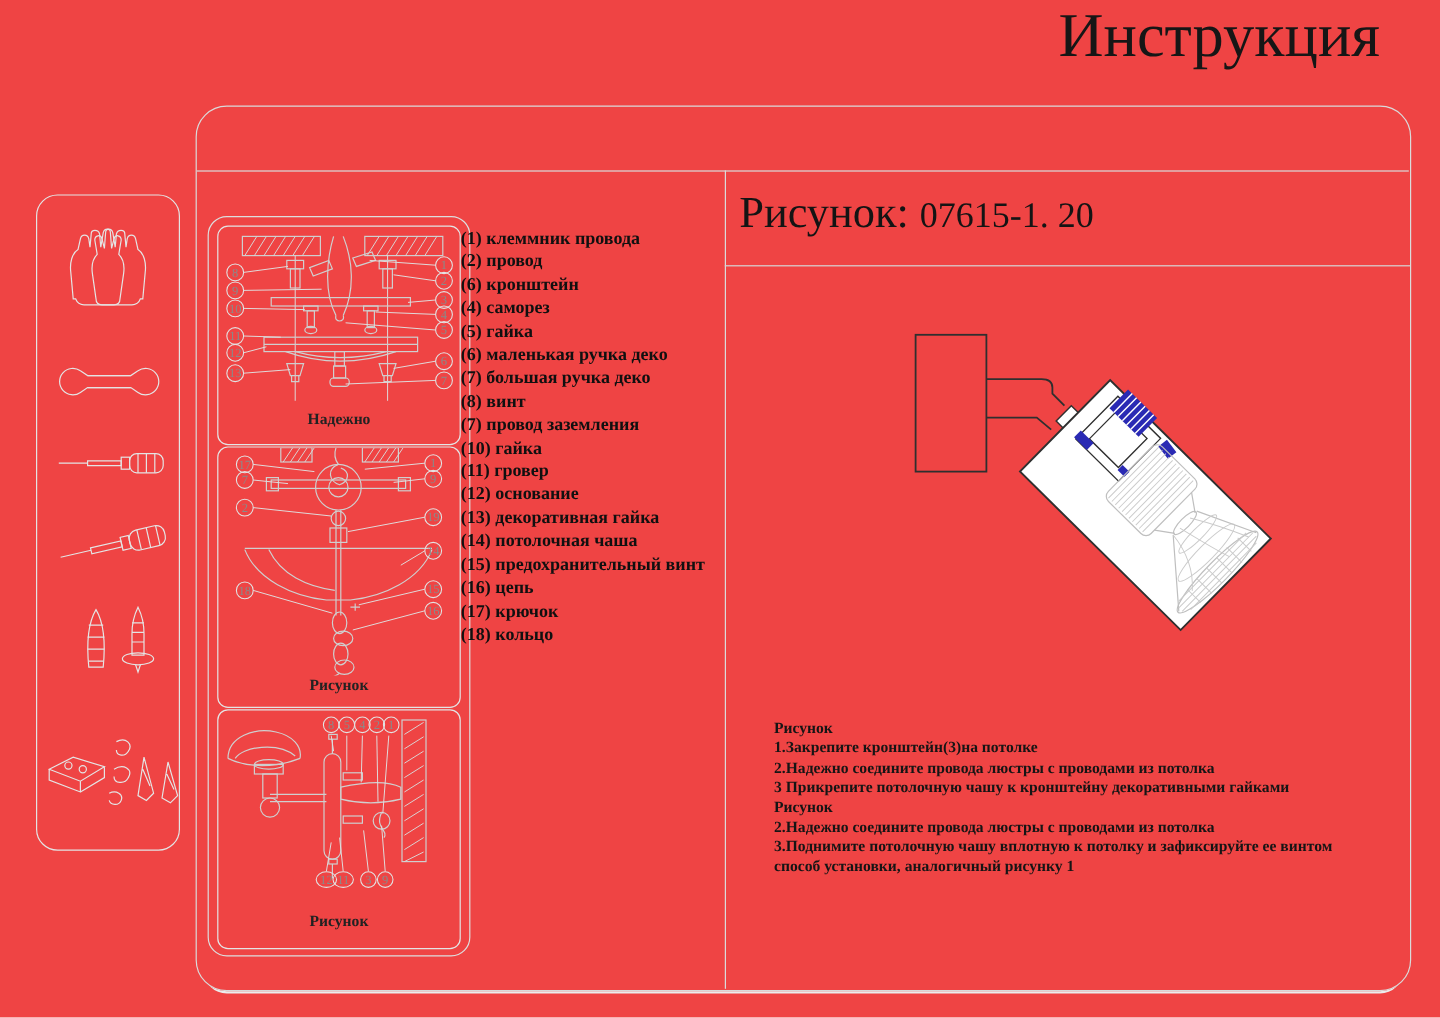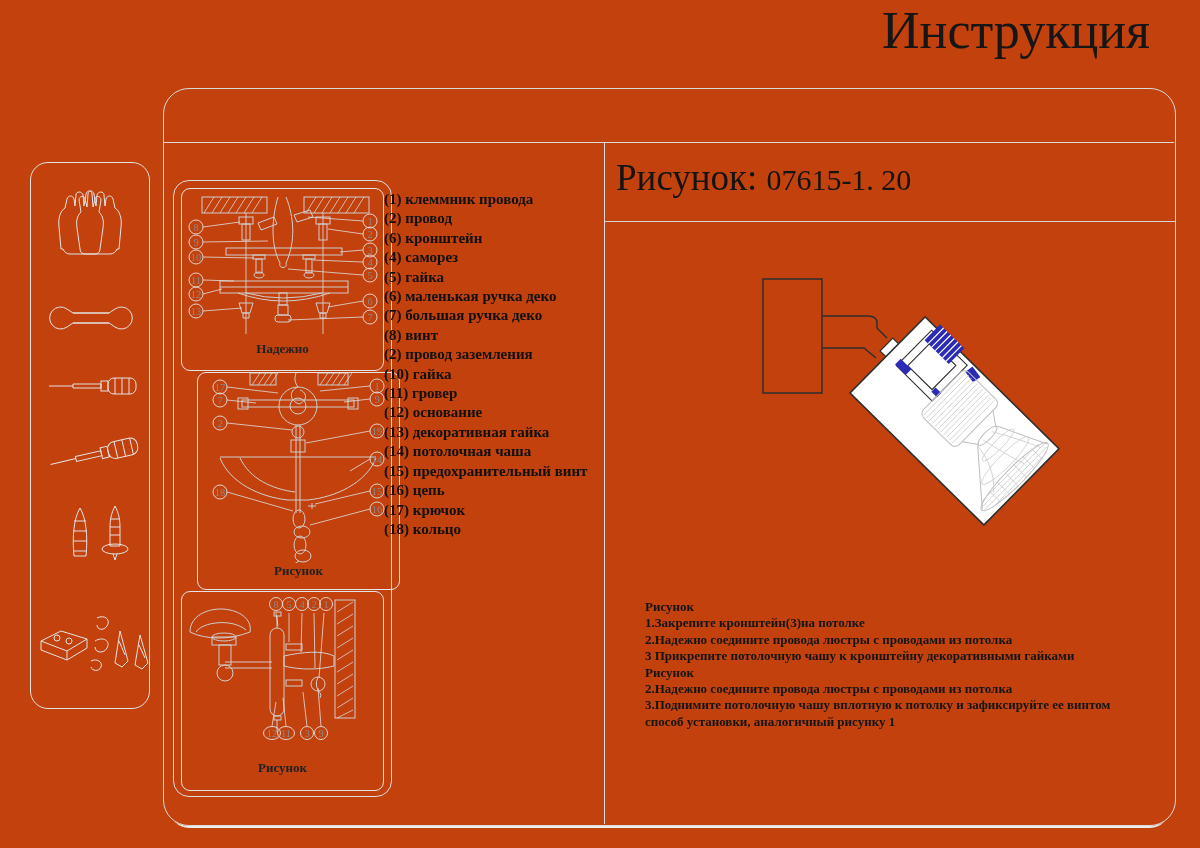--- a/index.html
+++ b/index.html
@@ -1,16 +1,16 @@
 <!DOCTYPE html>
 <html><head>
 <meta charset="utf-8">
 <style>
   html,body{margin:0;padding:0;background:#fff;}
-  .page{position:relative;width:1200px;height:848px;background:#c2410c;overflow:hidden;
+  .page{position:relative;width:1200px;height:848px;background:#ef4444;overflow:hidden;
         font-family:"Liberation Serif",serif;color:#141414;}
   .abs{position:absolute;}
   .title{top:2px;right:50px;font-size:52px;line-height:1.1;color:#161616;}
   .frame{left:163px;top:88px;width:1011px;height:736px;border:1px solid #dadada;
          border-radius:26px;box-shadow:0 9px 0 -7px #ececec;}
   .hline{left:164px;top:142px;width:1010px;border-top:1px solid #dadada;height:0;}
   .vline{left:604px;top:142px;height:682px;border-left:1px solid #dadada;width:0;}
   .sidebar{left:30px;top:162px;width:118px;height:545px;border:1px solid #e3e3e3;border-radius:18px;}
   .dpanel{left:173px;top:180px;width:217px;height:615px;border:1px solid #ddd;border-radius:16px;}
   .figbox{position:absolute;left:7px;width:201px;border:1px solid #e4e4e4;border-radius:9px;overflow:hidden;}
@@ -149,21 +149,21 @@
             <text class="num" x="188" y="89.5">5</text>
           <circle class="co" cx="188" cy="112" r="7"></circle>
             <text class="num" x="188" y="115.5">6</text>
           <circle class="co" cx="188" cy="128" r="7"></circle>
             <text class="num" x="188" y="131.5">7</text>
         </g>
       </svg>
       <div class="figlabel">Надежно</div>
     </div>
 
-    <div class="figbox" style="top:191px;height:216px;margin-left:16px;">
+    <div class="figbox" style="top:191px;height:216px;">
       <svg width="201" height="190" viewBox="0 0 201 190">
         <rect class="lineart" x="52" y="0" width="26" height="12"></rect>
         <path class="hatch" d="M54,12l8,-12M60,12l8,-12M66,12l8,-12M72,12l8,-12"></path>
         <rect class="lineart" x="120" y="0" width="30" height="12"></rect>
         <path class="hatch" d="M122,12l8,-12M128,12l8,-12M134,12l8,-12M140,12l8,-12M146,12l8,-12"></path>
         <circle class="lineart" cx="100" cy="33" r="19"></circle>
         <circle class="lineart" cx="100" cy="33" r="8"></circle>
         <rect class="lineart" x="44" y="27" width="112" height="7"></rect>
         <rect class="lineart" x="40" y="25" width="10" height="11"></rect>
           <rect class="lineart" x="150" y="25" width="10" height="11"></rect>
@@ -264,21 +264,21 @@
       <div>(4) саморез</div>
 
       <div>(5) гайка</div>
 
       <div>(6) маленькая ручка деко</div>
 
       <div>(7) большая ручка деко</div>
 
       <div>(8) винт</div>
 
-      <div>(2) провод заземления</div>
+      <div>(7) провод заземления</div>
 
       <div>(10) гайка</div>
 
       <div>(11) гровер</div>
 
       <div>(12) основание</div>
 
       <div>(13) декоративная гайка</div>
 
       <div>(14) потолочная чаша</div>

